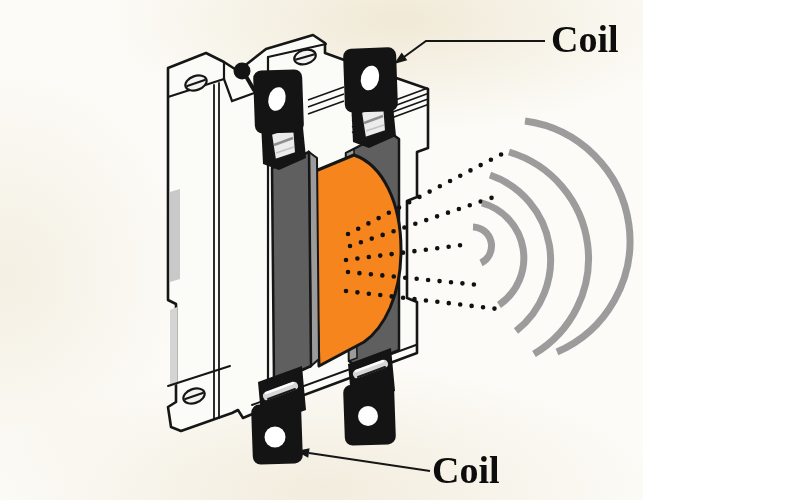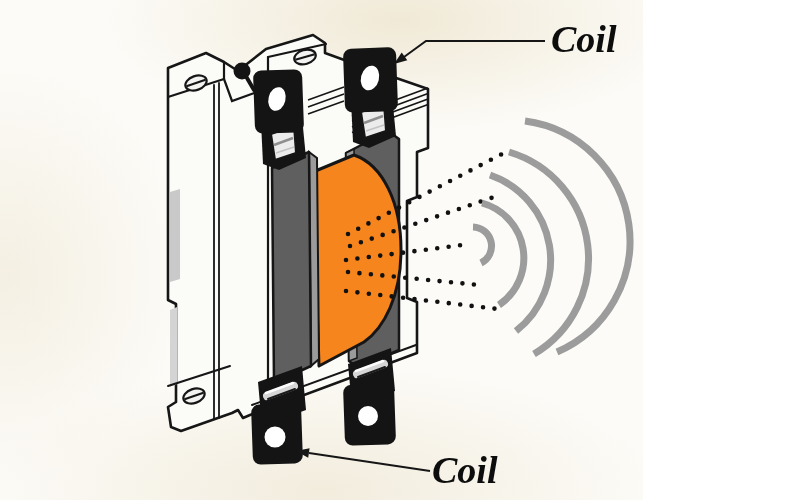--- a/index.html
+++ b/index.html
@@ -6,21 +6,20 @@
   .stage {
     position: relative;
     width: 643px;
     height: 500px;
     overflow: hidden;
     background:
       radial-gradient(ellipse 420px 160px at 62% 4%,  rgba(236,227,203,0.75), rgba(236,227,203,0) 70%),
       radial-gradient(ellipse 480px 180px at 50% 98%, rgba(238,230,210,0.70), rgba(238,230,210,0) 70%),
       radial-gradient(ellipse 260px 300px at 1% 55%,  rgba(238,230,210,0.55), rgba(238,230,210,0) 70%),
       #fcfbf7;
-    font-style: italic;
   }
   svg { display: block; }
   .coil-label {
     font-family: "Liberation Serif", "DejaVu Serif", serif;
     font-weight: bold;
     font-size: 38px;
   }
 </style>
 </head>
 <body>

